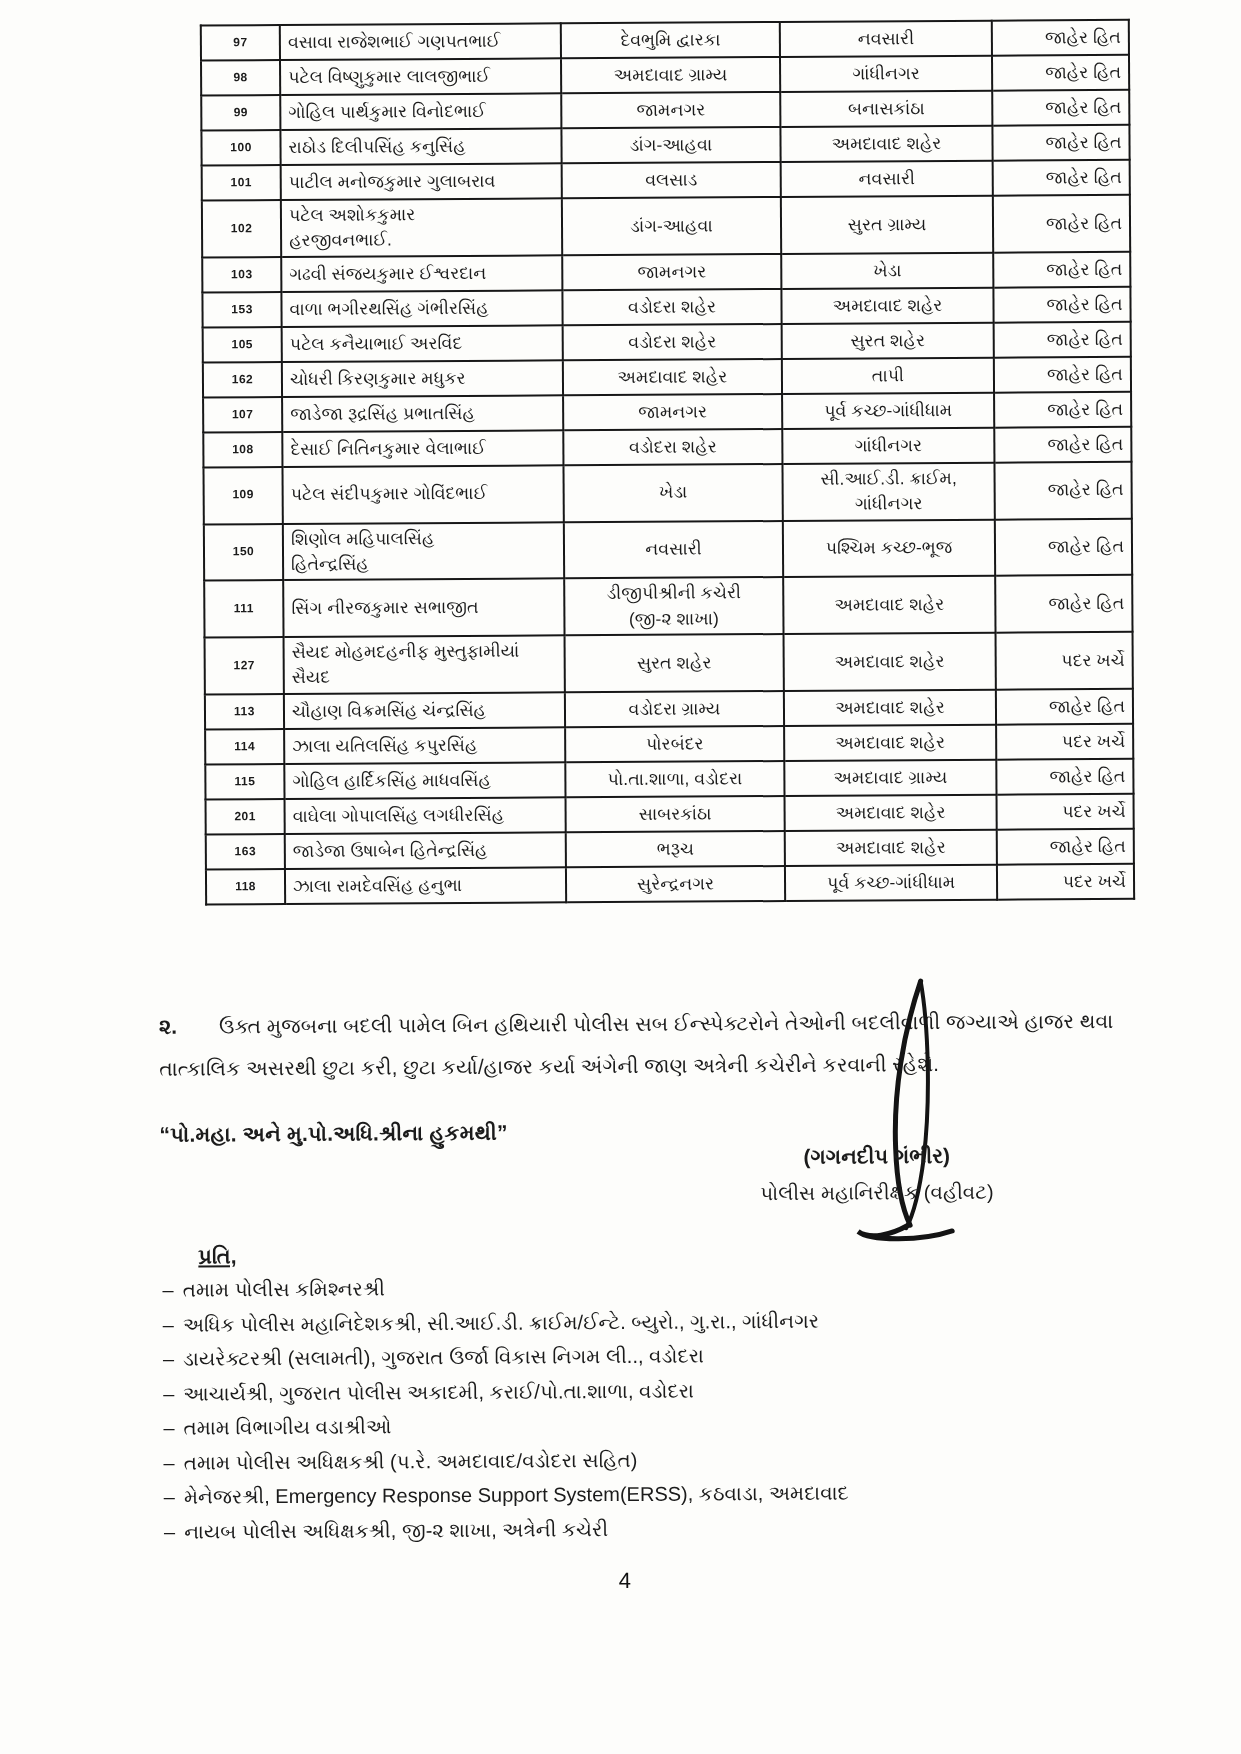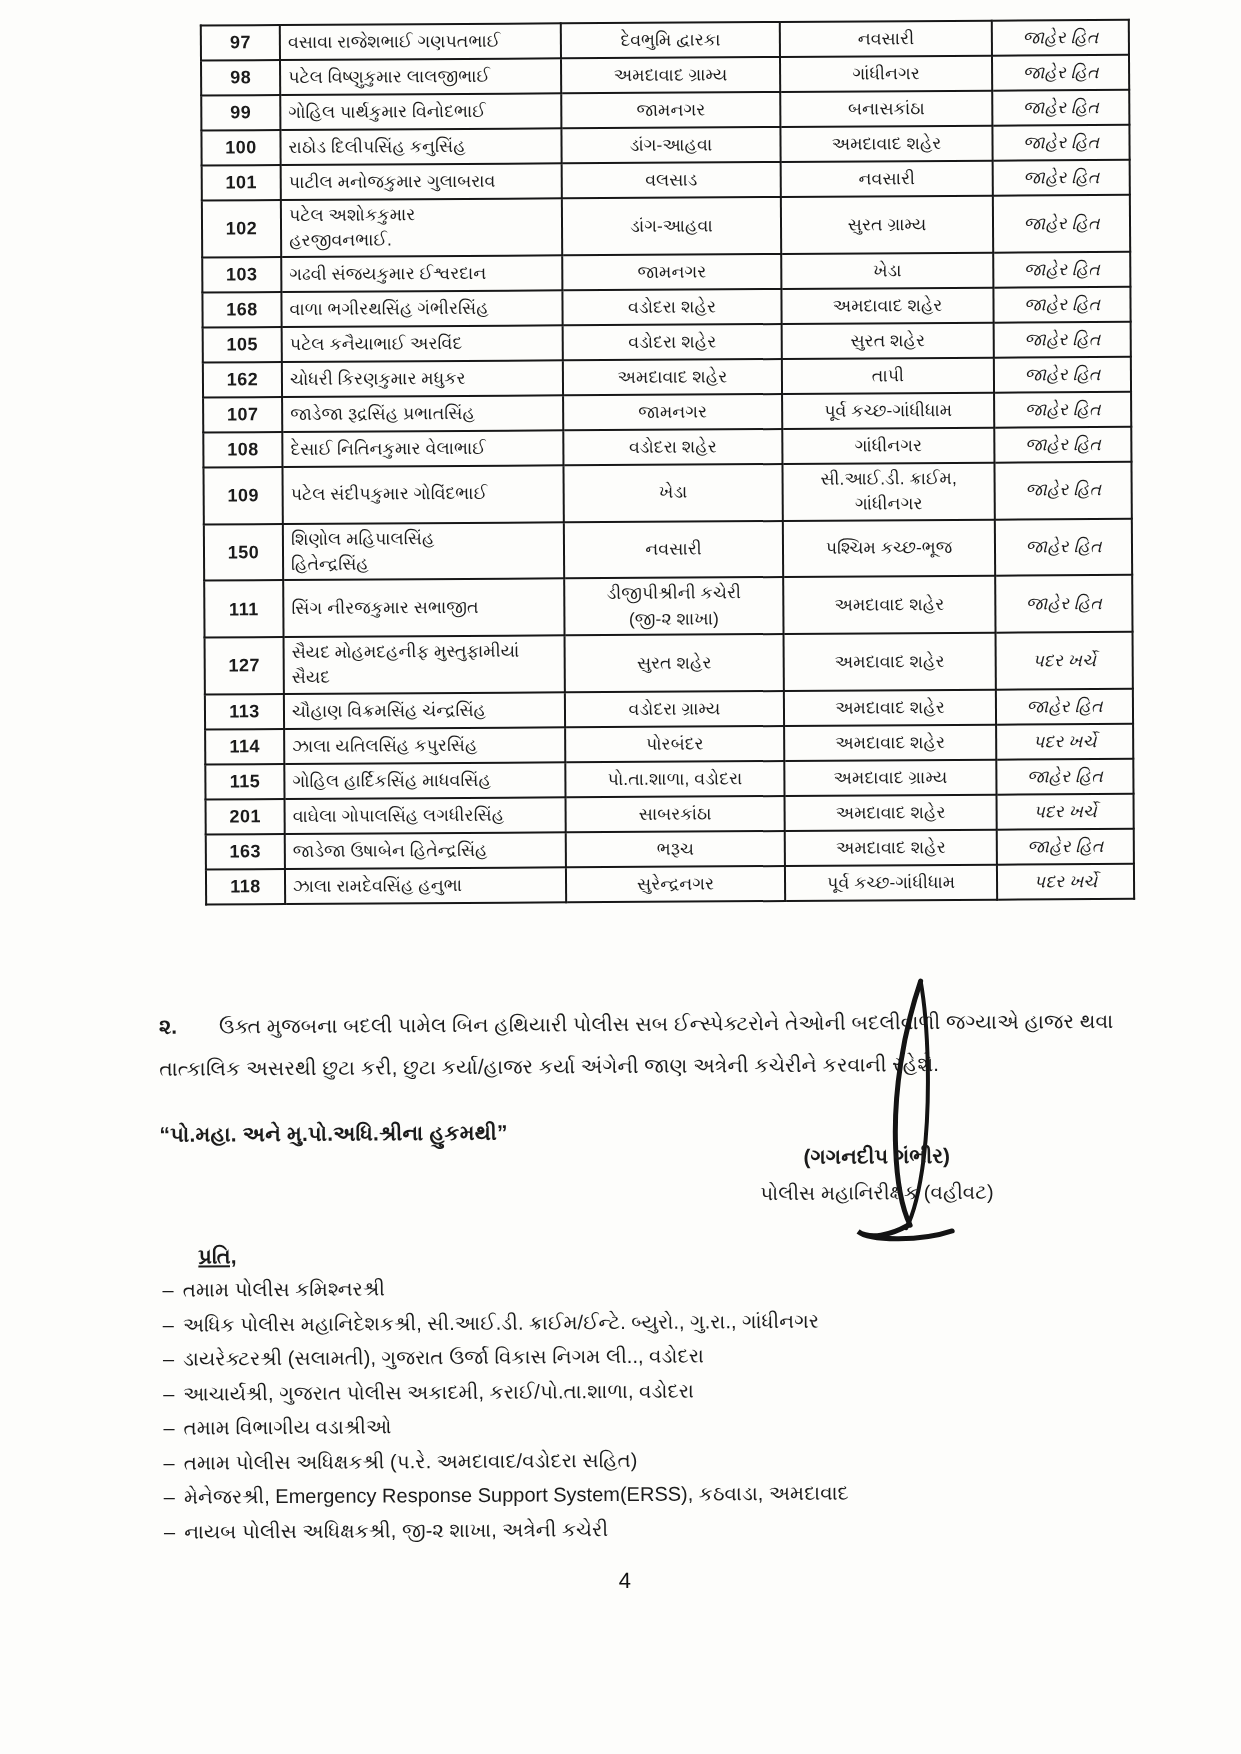--- a/index.html
+++ b/index.html
@@ -17,25 +17,25 @@
     font-size:17.5px;
   }
   .transfer-table td{
     border:2.2px solid #171717;
     padding:2px 7px;
     vertical-align:middle;
     height:29px;
     line-height:1.45;
     white-space:pre-line;
   }
-  .col-sr_no{width:63px;text-align:center;font-weight:700;font-size:18px;letter-spacing:.5px;}
+  .col-sr_no{width:63px;text-align:center;font-weight:700;font-size:12px;letter-spacing:.5px;}
   .col-name{width:265px;text-align:left;}
   .col-from{width:203px;text-align:center;}
   .col-to{width:196px;text-align:center;}
-  .col-remark{width:121px;text-align:center;font-style:italic;}
+  .col-remark{width:121px;text-align:right;}
   
   .para-block{
     position:absolute;left:158px;top:1002px;width:1012px;
     font-size:20.5px;line-height:2.05;text-align:left;
   }
   .para-number{font-weight:700;padding-right:42px;font-size:21px;}
   .bold-quote{
     position:absolute;left:158px;top:1120px;
     font-weight:700;font-size:21px;letter-spacing:.2px;
   }
@@ -112,21 +112,21 @@
           <td class="col-remark">જાહેર હિત</td>
         </tr>
         <tr>
           <td class="col-sr_no">103</td>
           <td class="col-name">ગઢવી સંજયકુમાર ઈશ્વરદાન</td>
           <td class="col-from">જામનગર</td>
           <td class="col-to">ખેડા</td>
           <td class="col-remark">જાહેર હિત</td>
         </tr>
         <tr>
-          <td class="col-sr_no">168</td>
+          <td class="col-sr_no">153</td>
           <td class="col-name">વાળા ભગીરથસિંહ ગંભીરસિંહ</td>
           <td class="col-from">વડોદરા શહેર</td>
           <td class="col-to">અમદાવાદ શહેર</td>
           <td class="col-remark">જાહેર હિત</td>
         </tr>
         <tr>
           <td class="col-sr_no">105</td>
           <td class="col-name">પટેલ કનૈયાભાઈ અરવિંદ</td>
           <td class="col-from">વડોદરા શહેર</td>
           <td class="col-to">સુરત શહેર</td>

